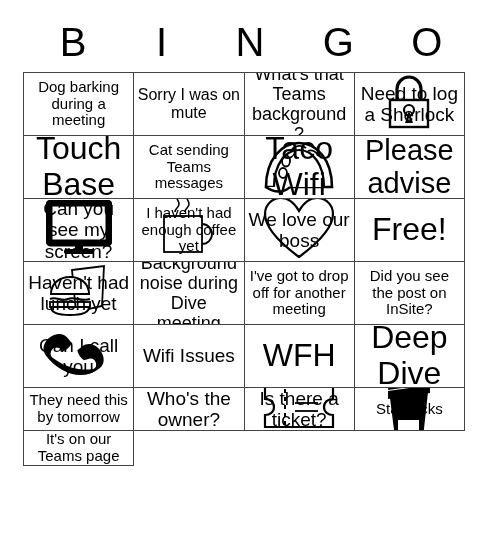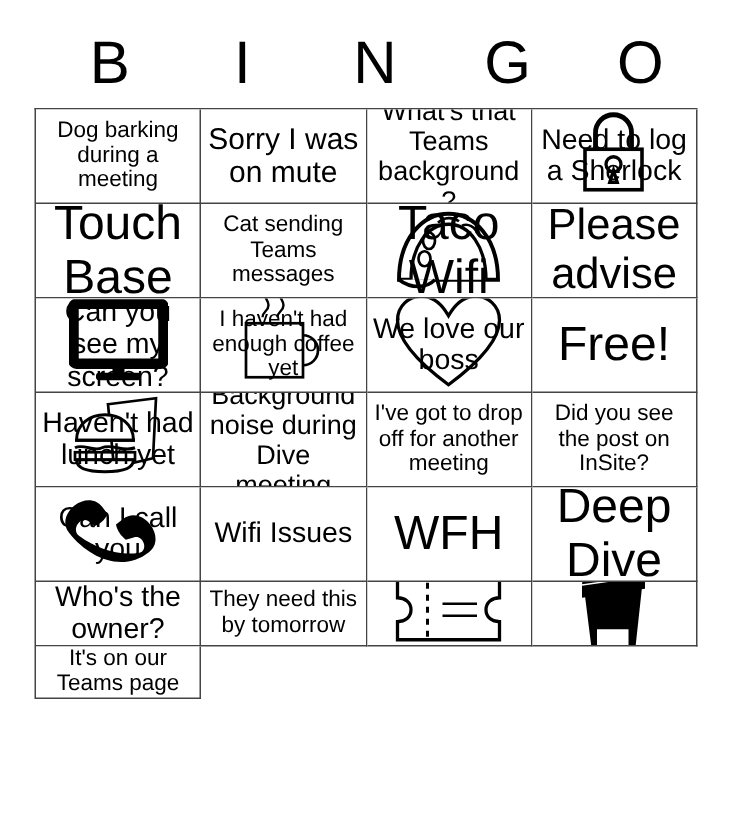--- a/index.html
+++ b/index.html
@@ -81,21 +81,21 @@
     box-sizing: border-box;
     text-align: center;
     line-height: 1.12;
     word-wrap: break-word;
     white-space: pre-line;
   }
   
   .fs-xs .cell-text { font-size: 18px; }
   .fs-sm .cell-text { font-size: 15px; }
   .fs-md .cell-text { font-size: 19px; }
-  .fs-lg .cell-text { font-size: 20px; }
+  .fs-lg .cell-text { font-size: 16px; }
   .fs-xl .cell-text { font-size: 29px; }
   .fs-xxl .cell-text { font-size: 32px; }
 </style>
 </head>
 <body>
 
 <div id="card">
 
   <div id="header">
     <div class="hdr-cell">B</div>
@@ -201,40 +201,42 @@
       </div>
       <div class="cell fs-md">
         <span class="cell-text">Wifi Issues</span>
       </div>
       <div class="cell fs-xxl">
         <span class="cell-text">WFH</span>
       </div>
       <div class="cell fs-xxl">
         <span class="cell-text">Deep Dive</span>
       </div>
+      <div class="cell fs-sm">
+        <span class="cell-text">They need this by tomorrow</span>
+      </div>
       <div class="cell fs-md">
         <span class="cell-text">Who's the owner?</span>
-      </div>
-      <div class="cell fs-sm">
-        <span class="cell-text">They need this by tomorrow</span>
       </div>
       <div class="cell fs-md">
         <span class="cell-icon"><svg width="74" height="48" viewBox="0 0 74 48">
             <path d="M3 4 L71 4 L71 16 C66 16 62 19 62 24 C62 29 66 32 71 32 L71 44 L3 44 L3 32 C8 32 12 29 12 24 C12 19 8 16 3 16 Z" fill="#fff" stroke="#000" stroke-width="2.2"></path>
             <line x1="23" y1="6" x2="23" y2="42" stroke="#000" stroke-width="2" stroke-dasharray="4 4"></line>
             <line x1="33" y1="20" x2="56" y2="20" stroke="#000" stroke-width="1.8"></line>
             <line x1="33" y1="28" x2="56" y2="28" stroke="#000" stroke-width="1.8"></line>
           </svg></span>
+        <span class="cell-text">Is there a ticket?</span>
       </div>
       <div class="cell fs-sm">
         <span class="cell-icon"><svg width="52" height="66" viewBox="0 0 52 66">
             <path d="M6 8 L46 2 L47 10 L5 16 Z" fill="#000"></path>
             <path d="M5 17 L47 11 L47 19 L5 25 Z" fill="#000"></path>
             <path d="M7 24 L45 18 L40 64 L12 64 Z" fill="#000"></path>
             <rect x="15" y="46" width="21" height="12" fill="#fff"></rect>
           </svg></span>
+        <span class="cell-text">Starbucks</span>
       </div>
       <div class="cell fs-sm">
         <span class="cell-text">It's on our Teams page</span>
       </div>
     </div>
 
 </div>
 
 </body></html>

